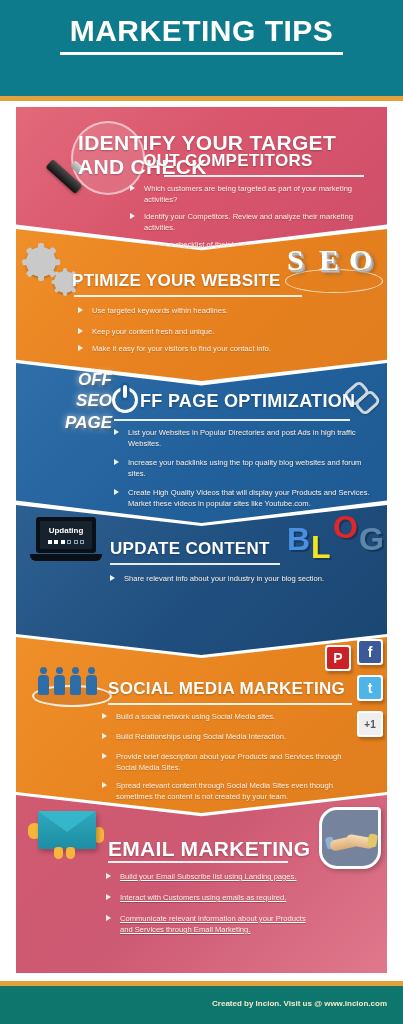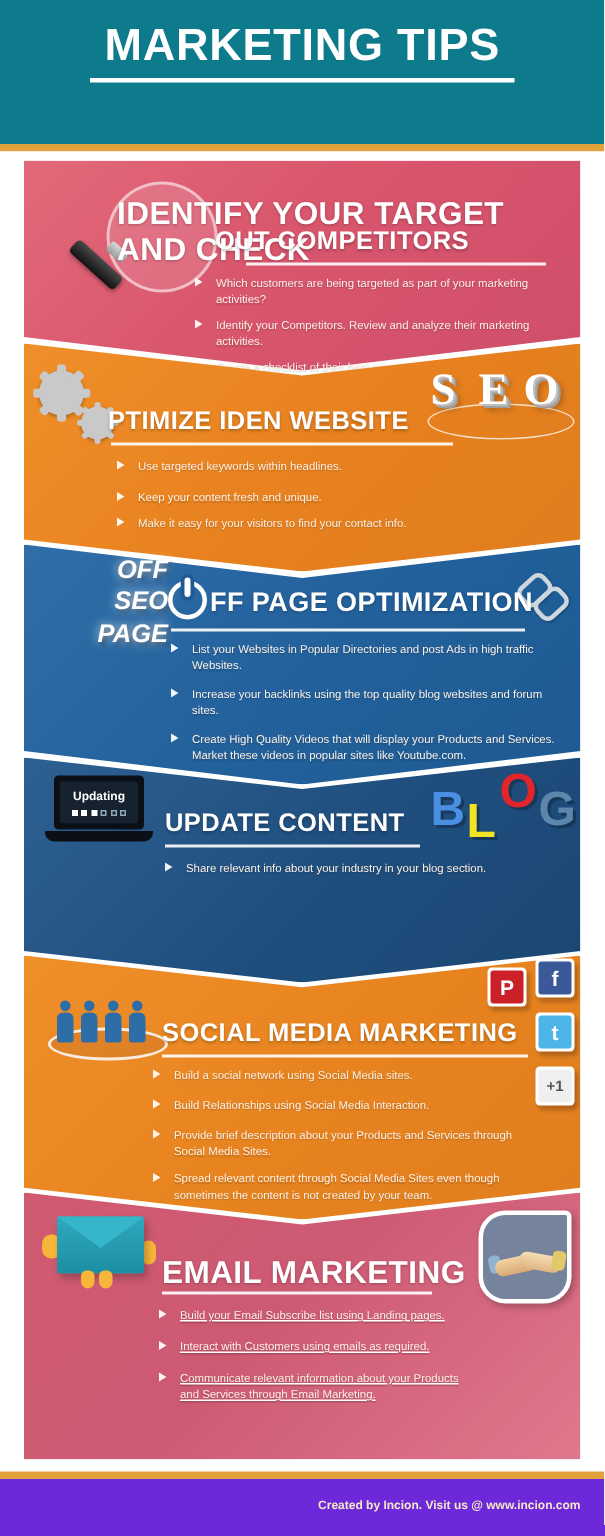--- a/index.html
+++ b/index.html
@@ -122,21 +122,21 @@
     border-radius:18px 4px 18px 18px;box-shadow:2px 2px 5px rgba(0,0,0,.25);}
   .hand-a{position:absolute;left:8px;top:28px;width:28px;height:11px;border-radius:5px;
     background:linear-gradient(180deg,#f3d2a5,#d9ab75);transform:rotate(-12deg);}
   .hand-b{position:absolute;left:24px;top:26px;width:28px;height:11px;border-radius:5px;
     background:linear-gradient(180deg,#f7ddb6,#e0b583);transform:rotate(10deg);}
   .cuff-a{position:absolute;left:4px;top:27px;width:8px;height:12px;border-radius:3px;background:#8fb3d4;transform:rotate(-12deg);}
   .cuff-b{position:absolute;left:46px;top:24px;width:9px;height:13px;border-radius:3px;background:#e3c86a;transform:rotate(10deg);}
 
   
   .foot-gold{position:absolute;left:0;top:981px;width:403px;height:5px;background:#e2a13b;}
-  .footer{position:absolute;left:0;top:986px;width:403px;height:38px;background:#6d28d9;}
+  .footer{position:absolute;left:0;top:986px;width:403px;height:38px;background:#0f766e;}
   .footer-text{position:absolute;right:16px;top:13px;font-size:8px;font-weight:bold;color:#f4e9c9;}
 </style>
 </head>
 <body>
 
 <div id="page">
 
   <div class="header">
     <div class="header-title">MARKETING TIPS</div>
     <div class="header-rule"></div>
@@ -169,21 +169,21 @@
           <i class="r45"></i>
           <i class="r90"></i>
           <i class="r135"></i>
       </div>
       <div class="gear" style="left:38px;top:42px;width:22px;height:22px;">
         <i></i>
           <i class="r45"></i>
           <i class="r90"></i>
           <i class="r135"></i>
       </div>
-      <div class="sect-title" style="left:56px;top:42px;font-size:17px;">PTIMIZE IDEN WEBSITE</div>
+      <div class="sect-title" style="left:56px;top:42px;font-size:17px;">PTIMIZE YOUR WEBSITE</div>
       <div class="title-rule" style="left:58px;top:66px;width:228px;"></div>
       <div class="seo3d">
         <div class="seo-ellipse"></div>
         <div class="seo-letter" style="left:4px;">S</div>
         <div class="seo-letter" style="left:36px;">E</div>
         <div class="seo-letter" style="left:66px;">O</div>
       </div>
       <div class="bullets" style="left:60px;top:76px;width:250px;">
         <div class="bullet" style="margin-bottom:10px;">Use targeted keywords within headlines.</div>
         <div class="bullet" style="">Keep your content fresh and unique.</div>

